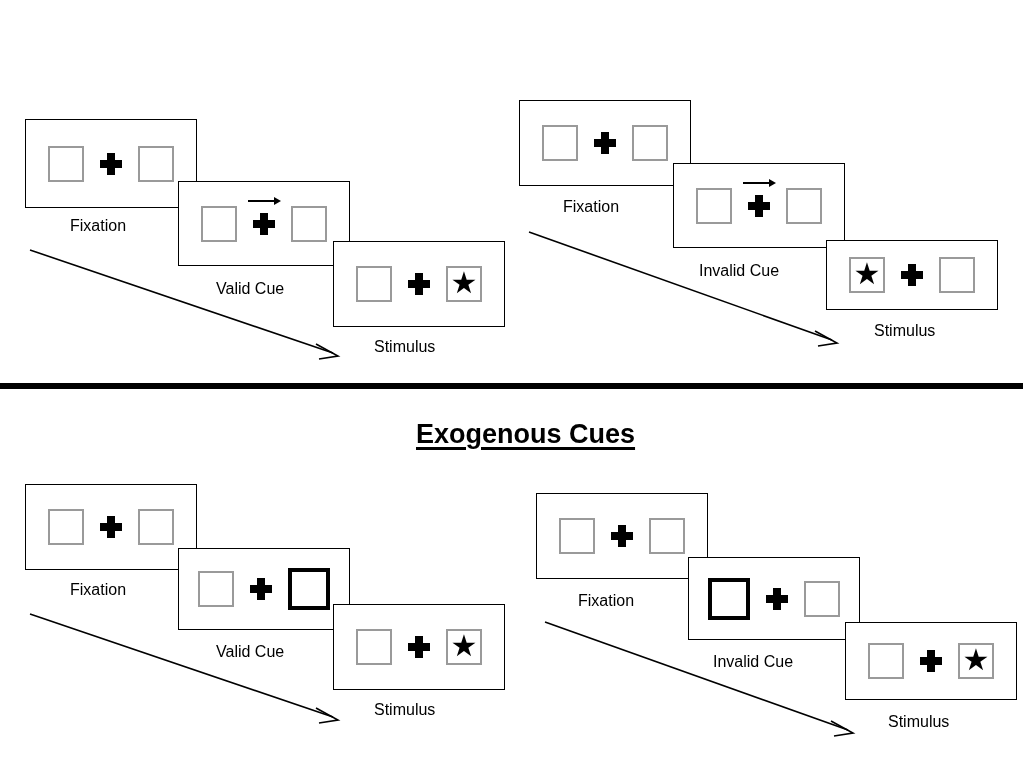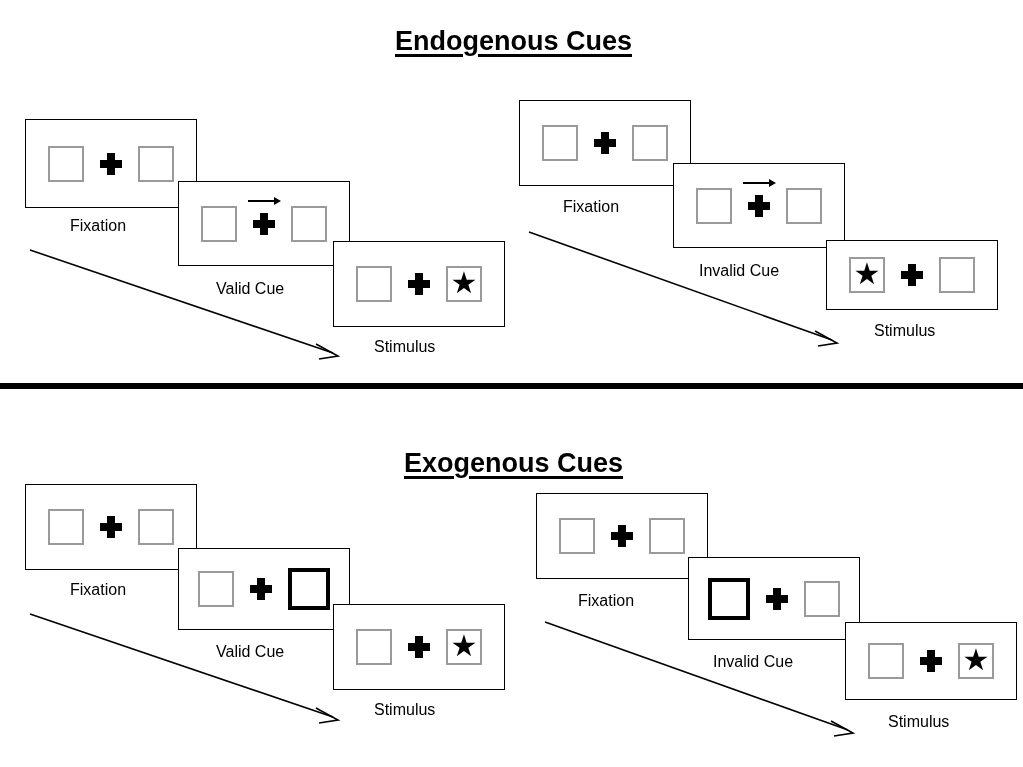--- a/index.html
+++ b/index.html
@@ -136,21 +136,20 @@
     position: absolute;
     pointer-events: none;
     overflow: visible;
   }
 </style>
 </head>
 <body>
 
 <div id="stage">
 
-  <div class="section-title" style="left:395px; top:26px;">Endogenous Cues</div>
 
   <div class="panel" style="left:25px; top:119px; width:172px; height:89px;">
     <div class="panel-inner">
       <div class="box"></div>
       <div class="plus"></div>
       <div class="box"></div>
     </div>
   </div>
   <div class="stage-label" style="left:70px; top:217px;">Fixation</div>
 
@@ -218,21 +217,21 @@
   </div>
   <div class="stage-label" style="left:874px; top:322px;">Stimulus</div>
 
   <svg class="flow-arrow" style="left:527px; top:228px; width:320px; height:125px;" viewBox="0 0 320 125">
     <line x1="2" y1="4" x2="305" y2="112" stroke="#000" stroke-width="1.6"></line>
     <polyline points="288,103 310,115 291,118" fill="none" stroke="#000" stroke-width="1.6"></polyline>
   </svg>
 
   <div class="divider" style="top:383px;"></div>
 
-  <div class="section-title" style="left:404px; top:419px;margin-top:29px;">Exogenous Cues</div>
+  <div class="section-title" style="left:416px; top:419px;">Exogenous Cues</div>
 
   <div class="panel" style="left:25px; top:484px; width:172px; height:86px;">
     <div class="panel-inner">
       <div class="box"></div>
       <div class="plus"></div>
       <div class="box"></div>
     </div>
   </div>
   <div class="stage-label" style="left:70px; top:581px;">Fixation</div>
 

